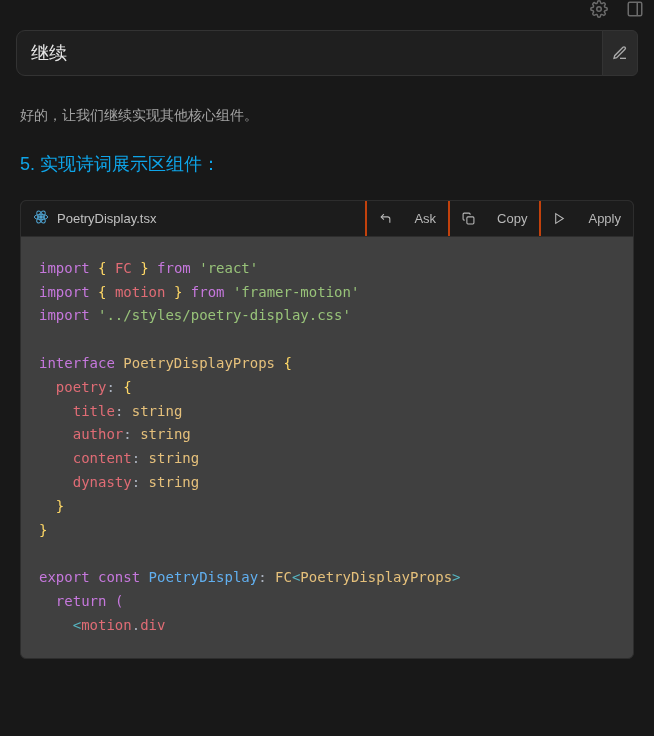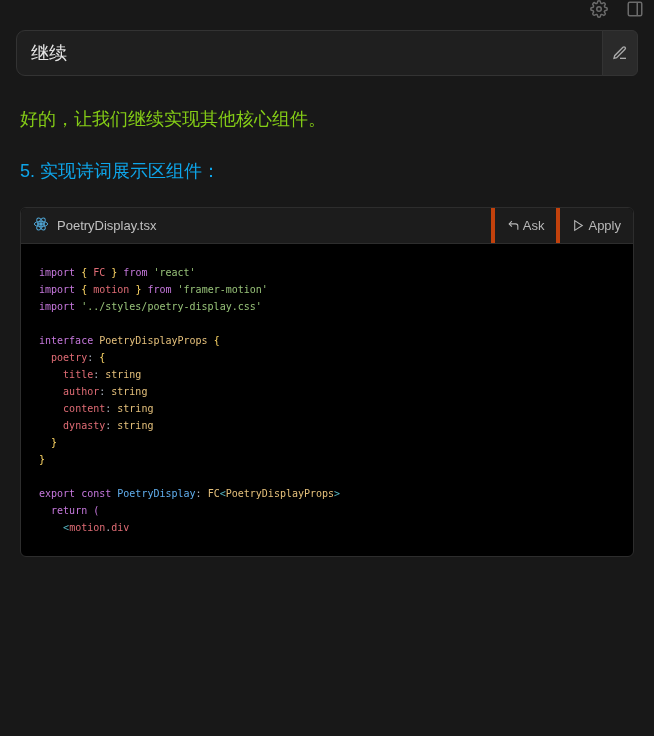--- a/index.html
+++ b/index.html
@@ -43,32 +43,32 @@
     border: 1px solid #333;
     border-radius: 0 6px 6px 0;
     display: flex;
     align-items: center;
     justify-content: center;
     color: #aaa;
   }
   .edit-btn svg { width: 16px; height: 16px; }
   .assistant-text {
     margin: 28px 20px 0 20px;
-    font-size: 18px;
-    color: #84cc16;
+    font-size: 14px;
+    color: #a3a3a3;
     line-height: 1.7;
   }
   .step-text {
     margin: 24px 20px 0 20px;
     font-size: 18px;
     color: #0ea5e9;
   }
   .code-block {
     margin: 24px 20px 0 20px;
-    background: #000000;
+    background: #404040;
     border: 1px solid #2d2d2d;
     border-radius: 6px;
     overflow: hidden;
   }
   .code-header {
     display: flex;
     align-items: center;
     background: #1c1c1c;
     border-bottom: 1px solid #2d2d2d;
     height: 36px;
@@ -83,31 +83,31 @@
     flex: 1;
   }
   .file-label svg { width: 16px; height: 16px; color: #4fa3d1; }
   .code-actions {
     display: flex;
     height: 100%;
   }
   .code-actions .act {
     display: flex;
     align-items: center;
-    gap: 3px;
+    gap: 22px;
     padding: 0 12px;
-    border-left: 4px solid #c2410c;
+    border-left: 2px solid #c2410c;
     color: #b8b8b8;
     font-size: 13px;
   }
   .code-actions svg { width: 13px; height: 13px; }
   .code-body {
     padding: 20px 18px;
     font-family: "Consolas", "Monaco", monospace;
-    font-size: 10px;
+    font-size: 14px;
     line-height: 1.7;
     white-space: pre;
     color: #d4d4d4;
     overflow: hidden;
   }
   .tok-keyword   { color: #c678dd; }
   .tok-brace     { color: #ffd866; }
   .tok-ident     { color: #e06c75; }
   .tok-from      { color: #c678dd; }
   .tok-string    { color: #98c379; }
@@ -170,20 +170,27 @@
     <div class="code-actions">
       <div class="act">
         <svg viewBox="0 0 24 24" fill="none" stroke="currentColor" stroke-width="2">
             <polyline points="9 14 4 9 9 4"></polyline>
             <path d="M20 20v-7a4 4 0 0 0-4-4H4"></path>
           </svg>
         <span>Ask</span>
       </div>
       <div class="act">
         <svg viewBox="0 0 24 24" fill="none" stroke="currentColor" stroke-width="2">
+            <rect x="9" y="9" width="13" height="13" rx="2"></rect>
+            <path d="M5 15H4a2 2 0 0 1-2-2V4a2 2 0 0 1 2-2h9a2 2 0 0 1 2 2v1"></path>
+          </svg>
+        <span>Copy</span>
+      </div>
+      <div class="act">
+        <svg viewBox="0 0 24 24" fill="none" stroke="currentColor" stroke-width="2">
             <polygon points="5 3 19 12 5 21 5 3"></polygon>
           </svg>
         <span>Apply</span>
       </div>
     </div>
   </div>
   <div class="code-body"><span class="tok-keyword">import</span> <span class="tok-brace">{</span> <span class="tok-ident">FC</span> <span class="tok-brace">}</span> <span class="tok-from">from</span> <span class="tok-string">'react'</span>
 <span class="tok-keyword">import</span> <span class="tok-brace">{</span> <span class="tok-ident">motion</span> <span class="tok-brace">}</span> <span class="tok-from">from</span> <span class="tok-string">'framer-motion'</span>
 <span class="tok-keyword">import</span> <span class="tok-string">'../styles/poetry-display.css'</span>
 

